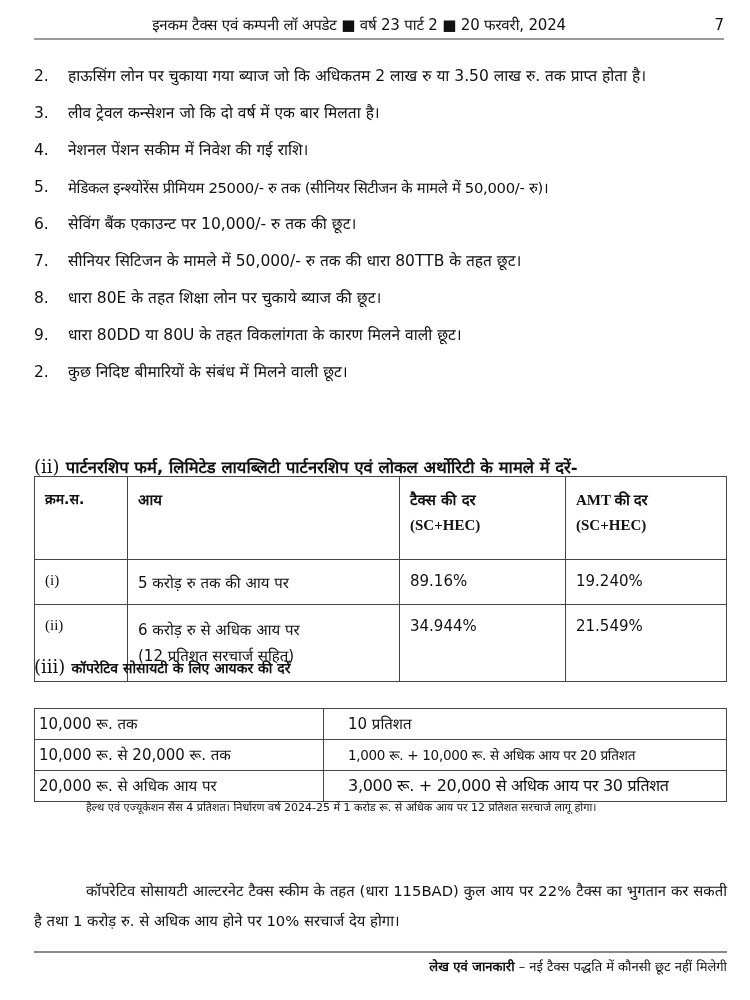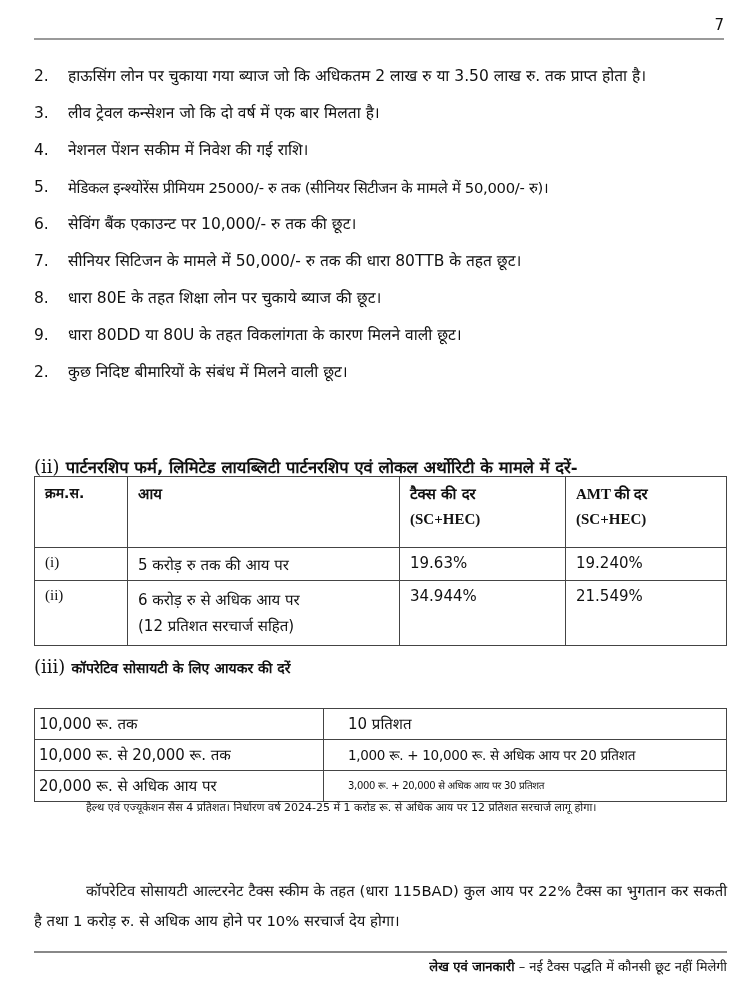--- a/index.html
+++ b/index.html
@@ -26,21 +26,21 @@
   .sec-heading {
     position: absolute; left: 34px; font-size: 18px; font-weight: bold; line-height: 26px;
   }
   .sec-heading .roman { font-family: "DejaVu Serif", "Liberation Serif", serif; font-weight: normal; }
 
   table.t1 {
     position: absolute; left: 34px; top: 476px; width: 693px;
     border-collapse: collapse; font-size: 15px;
   }
   table.t1 td, table.t1 th {
-    border: 1px solid #444; vertical-align: top; padding: 6px 10px; font-weight: normal;
+    border: 1px solid #444; vertical-align: top; padding: 12px 10px; font-weight: normal;
     text-align: left;
   }
   .hdr-sub { font-family: "Liberation Serif", serif; font-weight: bold; font-size: 15px; display: block; margin-top: 8px; }
   .bold { font-weight: bold; }
   .serif { font-family: "Liberation Serif", serif; }
 
   table.t2 {
     position: absolute; left: 34px; top: 708px; width: 693px;
     border-collapse: collapse; font-size: 15px;
   }
@@ -51,20 +51,21 @@
   .para .indent { display: inline-block; width: 52px; }
 
   .footer-rule { position: absolute; left: 34px; top: 951px; width: 693px; border-top: 2px solid #888; }
   .footer-text { position: absolute; right: 23px; top: 958px; font-size: 13px; line-height: 18px; }
   .footer-text .lbl { font-weight: bold; }
 </style>
 </head>
 <body>
 
 <div class="header">
+  <div class="header-title">इनकम टैक्स एवं कम्पनी लॉ अपडेट ■ वर्ष 23 पार्ट 2 ■ 20 फरवरी, 2024</div>
   <div class="page-num">7</div>
 </div>
 
 <div class="list">
   <div class="list-item">
     <span class="num">2.</span>
     <span class="txt">हाऊसिंग लोन पर चुकाया गया ब्याज जो कि अधिकतम 2 लाख रु या 3.50 लाख रु. तक प्राप्त होता है।</span>
   </div>
   <div class="list-item">
     <span class="num">3.</span>
@@ -115,21 +116,21 @@
       <span class="hdr-sub">(SC+HEC)</span>
     </th>
     <th style="width:140px;">
       <span class="bold serif">AMT की दर</span>
       <span class="hdr-sub">(SC+HEC)</span>
     </th>
   </tr>
   <tr>
     <td class="serif">(i)</td>
     <td>5 करोड़ रु तक की आय पर</td>
-    <td>19.63%</td>
+    <td>89.16%</td>
     <td>19.240%</td>
   </tr>
   <tr>
     <td class="serif">(ii)</td>
     <td style="line-height:26px;">
       <div>6 करोड़ रु से अधिक आय पर</div>
       <div>(12 प्रतिशत सरचार्ज सहित)</div>
     </td>
     <td>34.944%</td>
     <td>21.549%</td>
@@ -147,21 +148,21 @@
       <tr>
     <td style="width:280px;">10,000 रू. तक</td>
     <td class="c2">10 प्रतिशत</td>
   </tr>
   <tr>
     <td>10,000 रू. से 20,000 रू. तक</td>
     <td class="c2" style="font-size:13.5px;letter-spacing:-0.3px;">1,000 रू. + 10,000 रू. से अधिक आय पर 20 प्रतिशत</td>
   </tr>
   <tr>
     <td>20,000 रू. से अधिक आय पर</td>
-    <td class="c2" style="font-size:10px;letter-spacing:-0.3px;">3,000 रू. + 20,000 से अधिक आय पर 30  प्रतिशत</td>
+    <td class="c2" style="font-size:16px;letter-spacing:-0.3px;">3,000 रू. + 20,000 से अधिक आय पर 30  प्रतिशत</td>
   </tr>
 </tbody>
   </table>
 
 <div class="para" style="top:793px;font-size:11px;">
   <span class="indent"></span><span>हैल्थ एवं एज्यूकेशन सैस 4 प्रतिशत।  निर्धारण वर्ष 2024-25 में 1 करोड रू. से अधिक आय पर 12 प्रतिशत सरचार्ज लागू होगा।</span>
 </div>
 
 <div class="para" style="top:876px;font-size:14.8px;">
   <span class="indent"></span><span>कॉपरेटिव सोसायटी आल्टरनेट टैक्स स्कीम के तहत (धारा 115BAD) कुल आय पर 22% टैक्स का भुगतान कर सकती है तथा 1 करोड़ रु. से अधिक आय होने पर 10% सरचार्ज देय होगा।</span>

